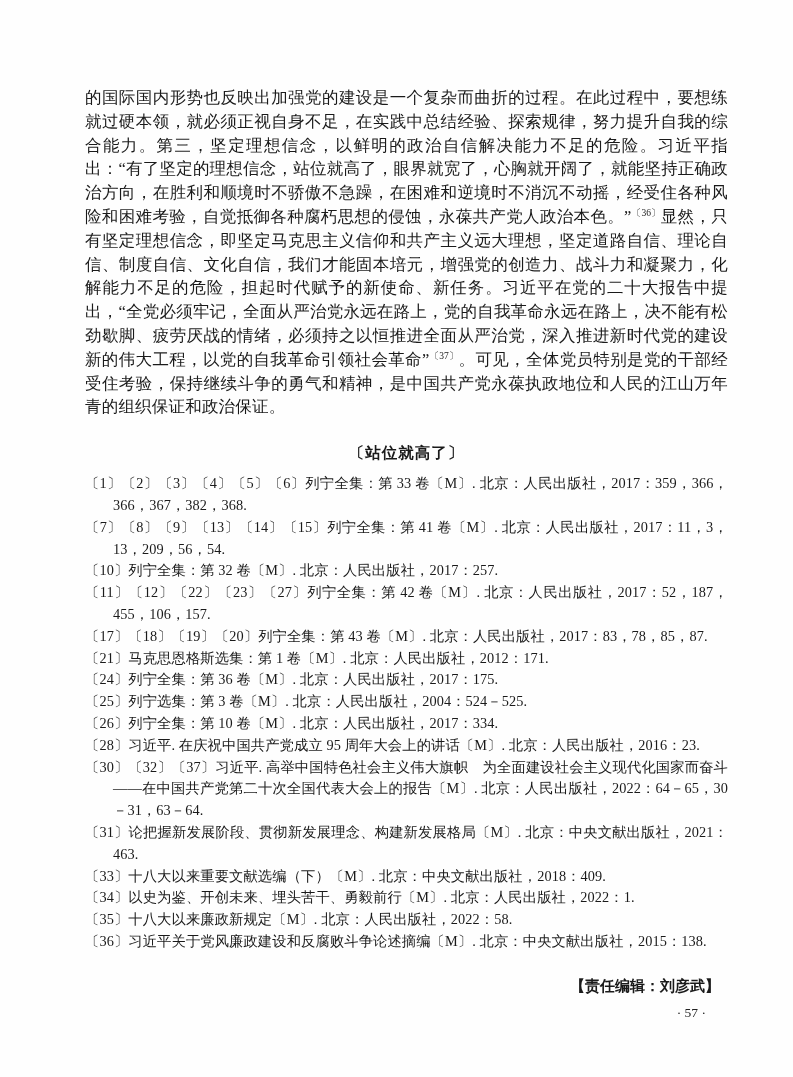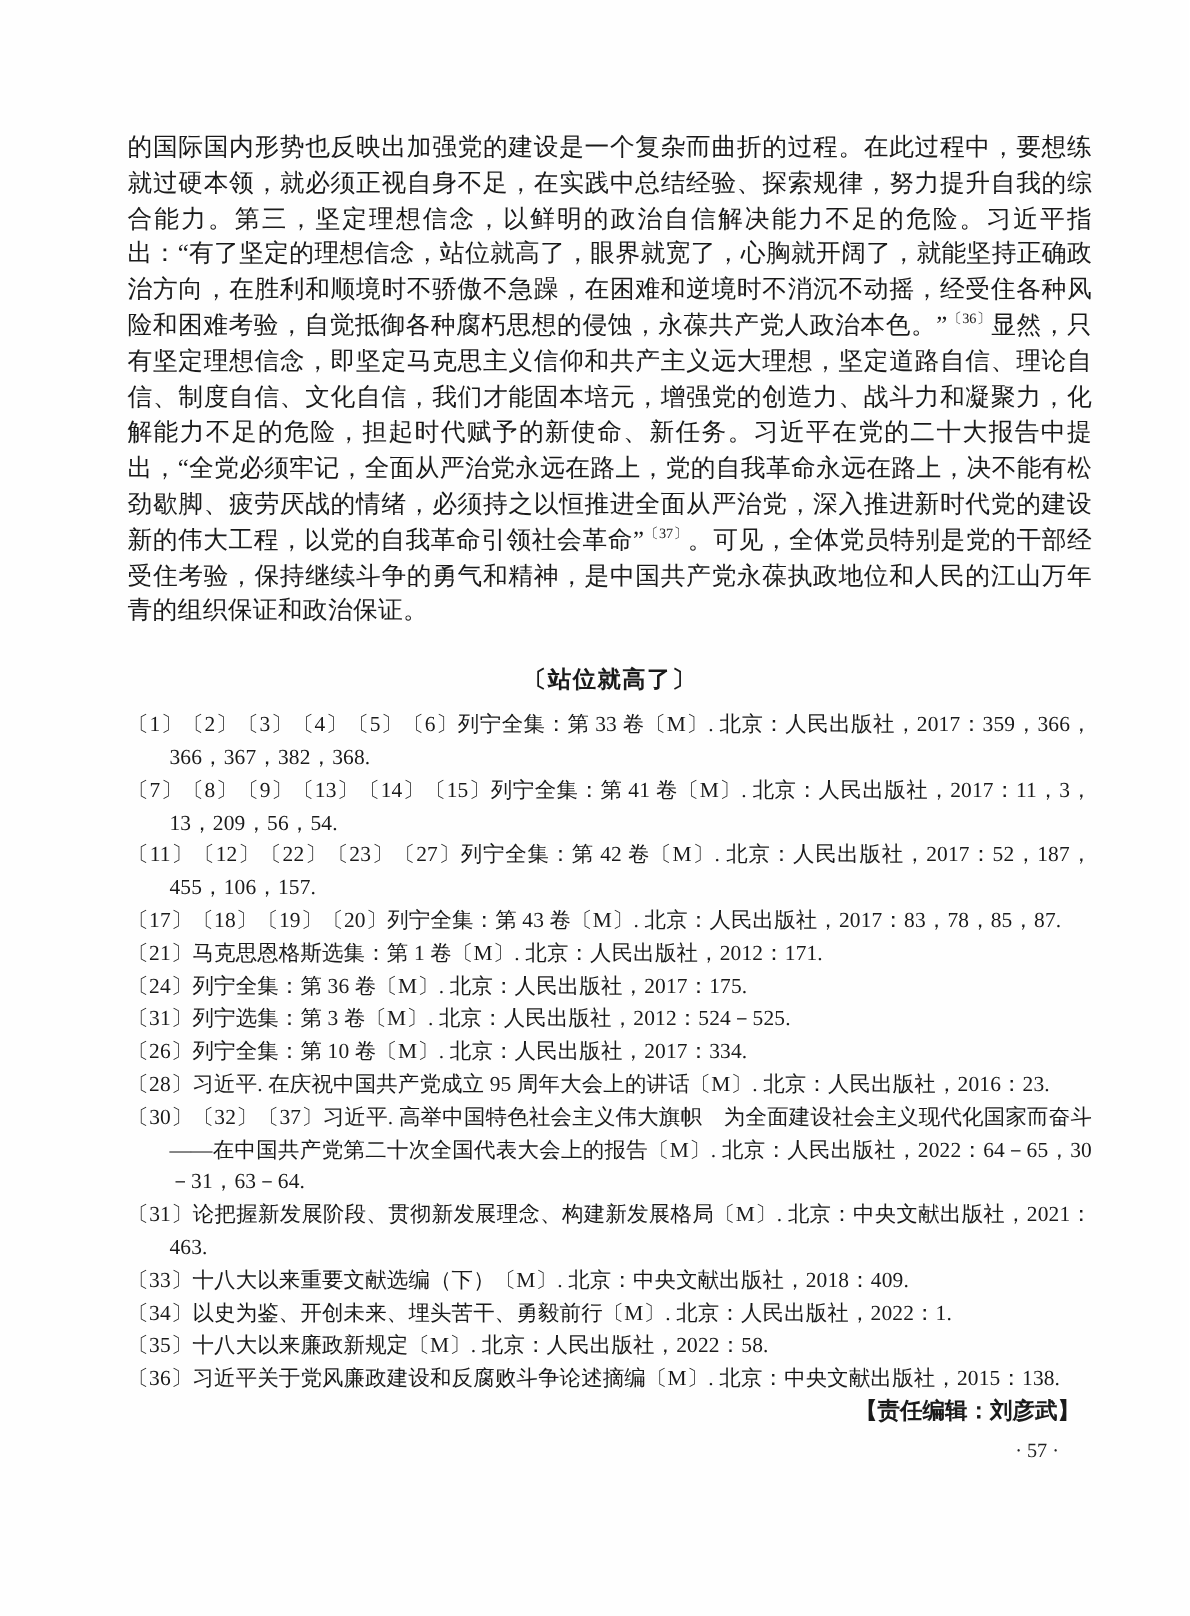--- a/index.html
+++ b/index.html
@@ -48,20 +48,21 @@
     font-size: 14.3px;
     line-height: 21.8px;
   }
   .ref-item {
     padding-left: 28px;
     text-indent: -28px;
     text-align: justify;
     letter-spacing: 0.1px;
   }
   .editor {
+    margin-top: 24px;
     padding-right: 8px;
     text-align: right;
     font-size: 15px;
     font-weight: bold;
     font-family: "Liberation Sans", "DejaVu Sans", sans-serif;
   }
   .pagenum {
     margin-top: 9px;
     padding-right: 22px;
     text-align: right;
@@ -75,25 +76,26 @@
 <div class="page">
   <div class="content">
 
     <p class="para"><span>的国际国内形势也反映出加强党的建设是一个复杂而曲折的过程。在此过程中，要想练就过硬本领，就必须正视自身不足，在实践中总结经验、探索规律，努力提升自我的综合能力。第三，坚定理想信念，以鲜明的政治自信解决能力不足的危险。习近平指出：“有了坚定的理想信念，站位就高了，眼界就宽了，心胸就开阔了，就能坚持正确政治方向，在胜利和顺境时不骄傲不急躁，在困难和逆境时不消沉不动摇，经受住各种风险和困难考验，自觉抵御各种腐朽思想的侵蚀，永葆共产党人政治本色。”</span><sup class="cite">〔36〕</sup><span>显然，只有坚定理想信念，即坚定马克思主义信仰和共产主义远大理想，坚定道路自信、理论自信、制度自信、文化自信，我们才能固本培元，增强党的创造力、战斗力和凝聚力，化解能力不足的危险，担起时代赋予的新使命、新任务。习近平在党的二十大报告中提出，“全党必须牢记，全面从严治党永远在路上，党的自我革命永远在路上，决不能有松劲歇脚、疲劳厌战的情绪，必须持之以恒推进全面从严治党，深入推进新时代党的建设新的伟大工程，以党的自我革命引领社会革命”</span><sup class="cite">〔37〕</sup><span>。可见，全体党员特别是党的干部经受住考验，保持继续斗争的勇气和精神，是中国共产党永葆执政地位和人民的江山万年青的组织保证和政治保证。</span></p>
 
     <div class="ref-heading">〔站位就高了〕</div>
 
     <div class="refs">
       <div class="ref-item">〔1〕〔2〕〔3〕〔4〕〔5〕〔6〕列宁全集：第 33 卷〔M〕. 北京：人民出版社，2017：359，366，366，367，382，368.</div>
       <div class="ref-item">〔7〕〔8〕〔9〕〔13〕〔14〕〔15〕列宁全集：第 41 卷〔M〕. 北京：人民出版社，2017：11，3，13，209，56，54.</div>
+      <div class="ref-item">〔10〕列宁全集：第 32 卷〔M〕. 北京：人民出版社，2017：257.</div>
       <div class="ref-item">〔11〕〔12〕〔22〕〔23〕〔27〕列宁全集：第 42 卷〔M〕. 北京：人民出版社，2017：52，187，455，106，157.</div>
       <div class="ref-item">〔17〕〔18〕〔19〕〔20〕列宁全集：第 43 卷〔M〕. 北京：人民出版社，2017：83，78，85，87.</div>
       <div class="ref-item">〔21〕马克思恩格斯选集：第 1 卷〔M〕. 北京：人民出版社，2012：171.</div>
       <div class="ref-item">〔24〕列宁全集：第 36 卷〔M〕. 北京：人民出版社，2017：175.</div>
-      <div class="ref-item">〔31〕列宁选集：第 3 卷〔M〕. 北京：人民出版社，2012：524－525.</div>
+      <div class="ref-item">〔25〕列宁选集：第 3 卷〔M〕. 北京：人民出版社，2004：524－525.</div>
       <div class="ref-item">〔26〕列宁全集：第 10 卷〔M〕. 北京：人民出版社，2017：334.</div>
       <div class="ref-item">〔28〕习近平. 在庆祝中国共产党成立 95 周年大会上的讲话〔M〕. 北京：人民出版社，2016：23.</div>
       <div class="ref-item">〔30〕〔32〕〔37〕习近平. 高举中国特色社会主义伟大旗帜　为全面建设社会主义现代化国家而奋斗——在中国共产党第二十次全国代表大会上的报告〔M〕. 北京：人民出版社，2022：64－65，30－31，63－64.</div>
       <div class="ref-item">〔31〕论把握新发展阶段、贯彻新发展理念、构建新发展格局〔M〕. 北京：中央文献出版社，2021：463.</div>
       <div class="ref-item">〔33〕十八大以来重要文献选编（下）〔M〕. 北京：中央文献出版社，2018：409.</div>
       <div class="ref-item">〔34〕以史为鉴、开创未来、埋头苦干、勇毅前行〔M〕. 北京：人民出版社，2022：1.</div>
       <div class="ref-item">〔35〕十八大以来廉政新规定〔M〕. 北京：人民出版社，2022：58.</div>
       <div class="ref-item">〔36〕习近平关于党风廉政建设和反腐败斗争论述摘编〔M〕. 北京：中央文献出版社，2015：138.</div>
     </div>
 

